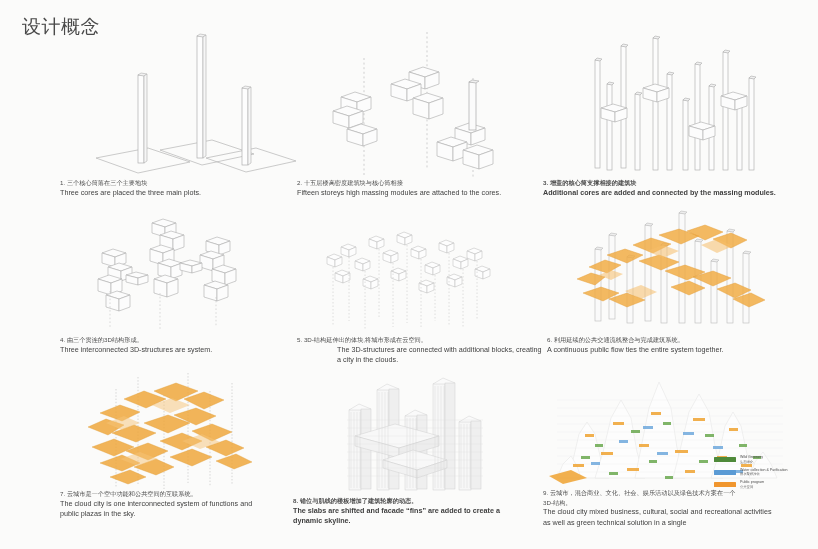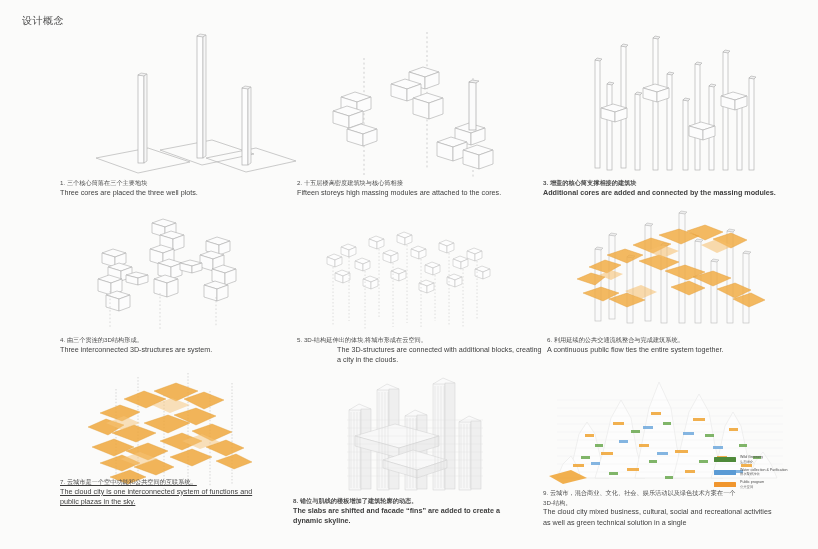--- a/index.html
+++ b/index.html
@@ -22,21 +22,21 @@
   }
 
   
   #header {
     position: absolute;
     left: 22px;
     top: 14px;
     width: 400px;
   }
   #title-cn {
-    font-size: 10px;
+    font-size: 19px;
     letter-spacing: 0.5px;
     color: #4a4a4a;
     line-height: 1.35;
   }
   #title-en {
     font-size: 9.5px;
     letter-spacing: 0.3px;
     color: #4a4a4a;
     margin-top: 2px;
   }
@@ -131,21 +131,21 @@
 
         <g>
           <rect x="182" y="58" width="6" height="77" fill="#fdfdfd" stroke="#b0b0b0" stroke-width="0.7"></rect>
           <path d="M182 58 L185 56 L191 57 L188 59 Z" fill="#f2f2f2" stroke="#b0b0b0" stroke-width="0.6"></path>
           <path d="M188 59 L191 57 L191 133 L188 135 Z" fill="#f6f6f6" stroke="#b0b0b0" stroke-width="0.6"></path>
         </g>
       </svg>
     </div>
     <div class="caption" style="top:148px;">
       <div class="cap-cn">1. 三个核心筒落在三个主要地块</div>
-      <div class="cap-en">Three cores are placed the three well plots.</div>
+      <div class="cap-en">Three cores are placed the three main plots.</div>
     </div>
   </div>
 
   <div class="panel" style="left:297px; top:30px; width:240px; height:175px;">
     <div class="art">
       <svg width="240" height="150" viewBox="0 0 240 150">
         <g stroke="#bdbdbd" stroke-width="0.7" fill="none" stroke-dasharray="2 2.6">
           <line x1="67" y1="28" x2="67" y2="145"></line>
           <line x1="130" y1="2" x2="130" y2="140"></line>
           <line x1="176" y1="48" x2="176" y2="148"></line>
@@ -591,21 +591,21 @@
           <path d="M156 96 L176 89 L192 97 L174 104 Z"></path>
         </g>
         <g fill="#f6c478" fill-opacity="0.5">
           <path d="M46 58 L64 51 L80 58 L62 65 Z"></path>
           <path d="M92 40 L112 33 L130 40 L110 48 Z"></path>
           <path d="M122 76 L142 69 L160 77 L140 84 Z"></path>
           <path d="M60 94 L80 87 L98 94 L78 101 Z"></path>
         </g>
       </svg>
     </div>
-    <div class="caption" style="top:112px;text-decoration:underline;">
+    <div class="caption" style="top:124px;">
       <div class="cap-cn">7. 云城市是一个空中功能和公共空间的互联系统。</div>
       <div class="cap-en" style="width:210px;">The cloud city is one interconnected system of functions and public plazas in the sky.</div>
     </div>
   </div>
 
   <div class="panel" style="left:293px; top:360px; width:240px; height:185px;font-weight:bold;">
     <div class="art">
       <svg width="240" height="135" viewBox="0 0 240 135">
         <g fill="#f4f4f4" stroke="#c8c8c8" stroke-width="0.4">
 

